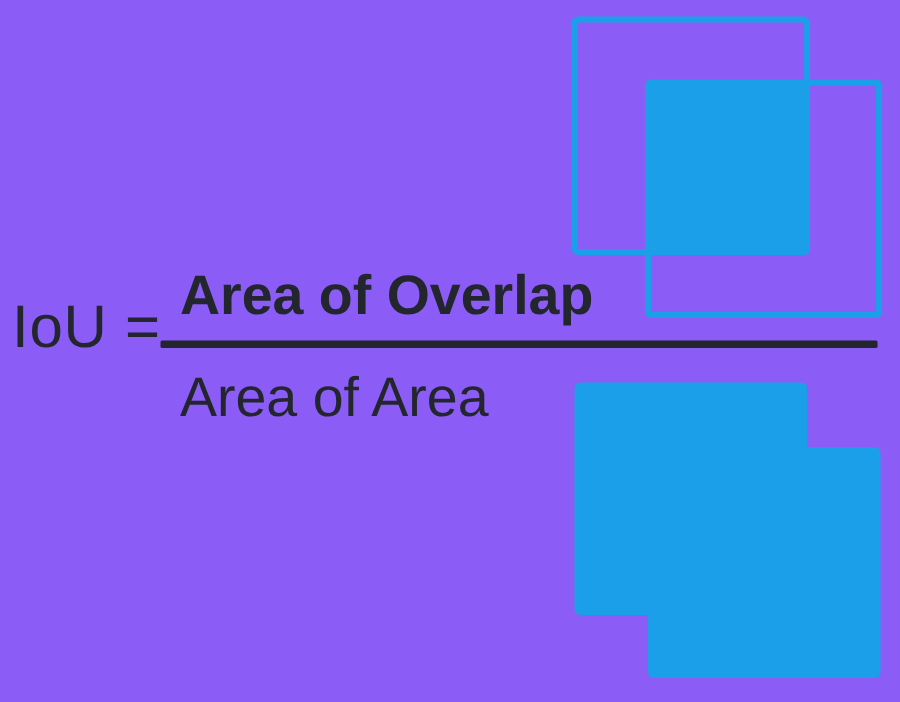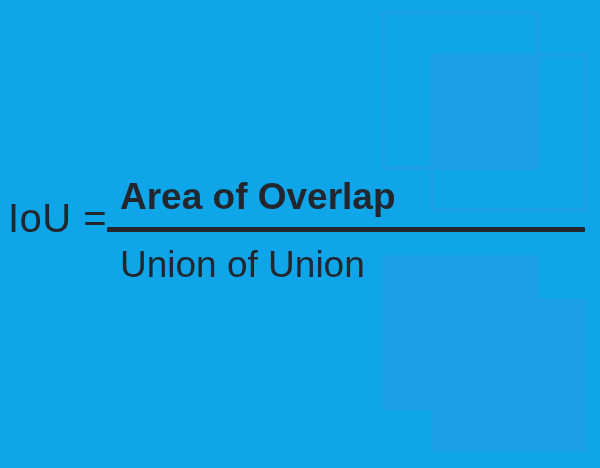--- a/index.html
+++ b/index.html
@@ -88,31 +88,31 @@
     top: 5px;
   }
   #union-diagram {
     left: 375px;
     top: 247px;
   }
 </style>
 </head>
 <body>
 
-<div id="figure-root" style="background: #0ea5e9;">
+<div id="figure-root" style="background: #8b5cf6;">
 
   <div class="formula">
 
     <div class="iou-label" style="color: rgb(36, 38, 46);">IoU =</div>
 
     <div class="numerator" style="color: rgb(36, 38, 46);">Area of Overlap</div>
 
     <div class="fraction-bar" style="background: rgb(36, 38, 46); height: 5px; left: 107px; width: 478px;"></div>
 
-    <div class="denominator" style="color: rgb(36, 38, 46);">Union of Union</div>
+    <div class="denominator" style="color: rgb(36, 38, 46);">Area of Area</div>
   </div>
 
   <div class="diagram" id="overlap-diagram">
     <svg width="220" height="215" viewBox="0 0 220 215" xmlns="http://www.w3.org/2000/svg">
 
       <rect x="8" y="8" width="155" height="155" rx="2" ry="2" fill="none" stroke="#1B9FE8" stroke-width="4"></rect>
 
       <rect x="57" y="50" width="154" height="155" rx="2" ry="2" fill="none" stroke="#1B9FE8" stroke-width="4"></rect>
 
       <rect x="57" y="50" width="106" height="113" rx="2" ry="2" fill="#1B9FE8" stroke="none"></rect>

